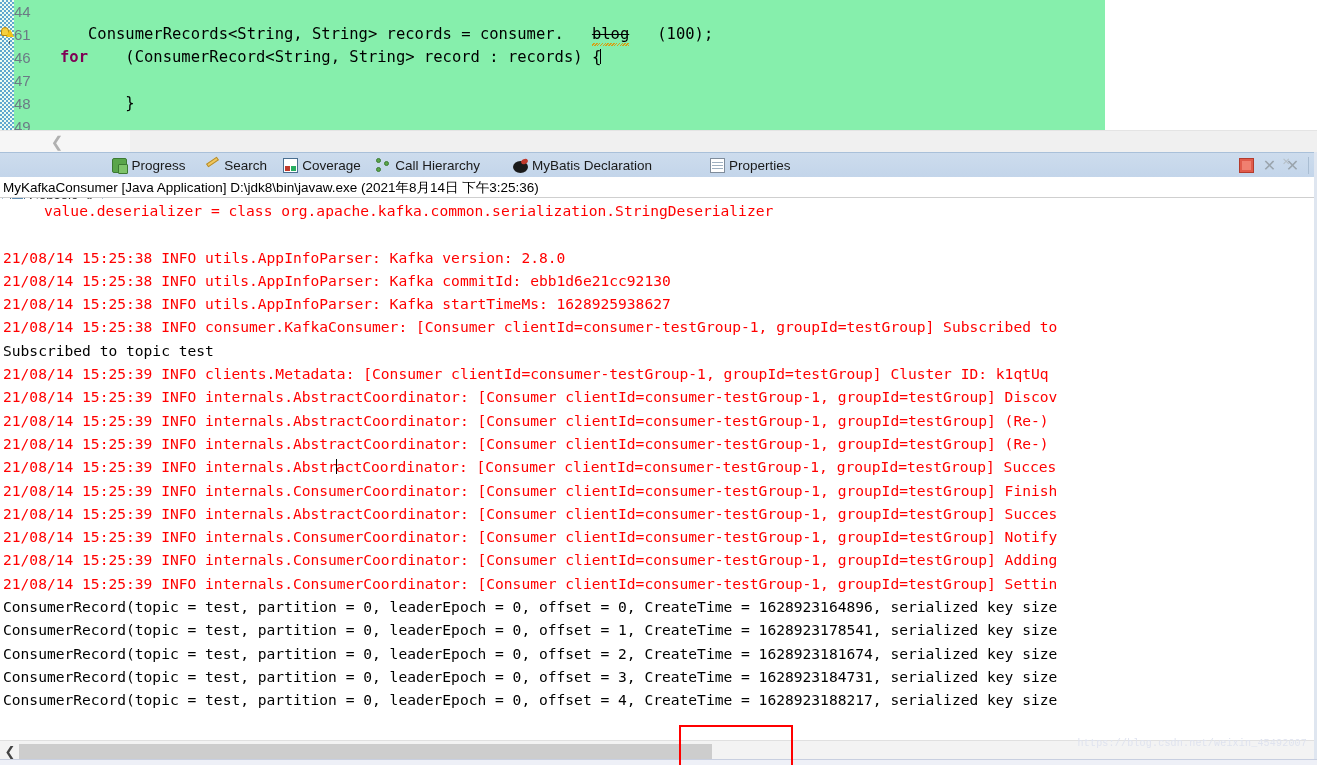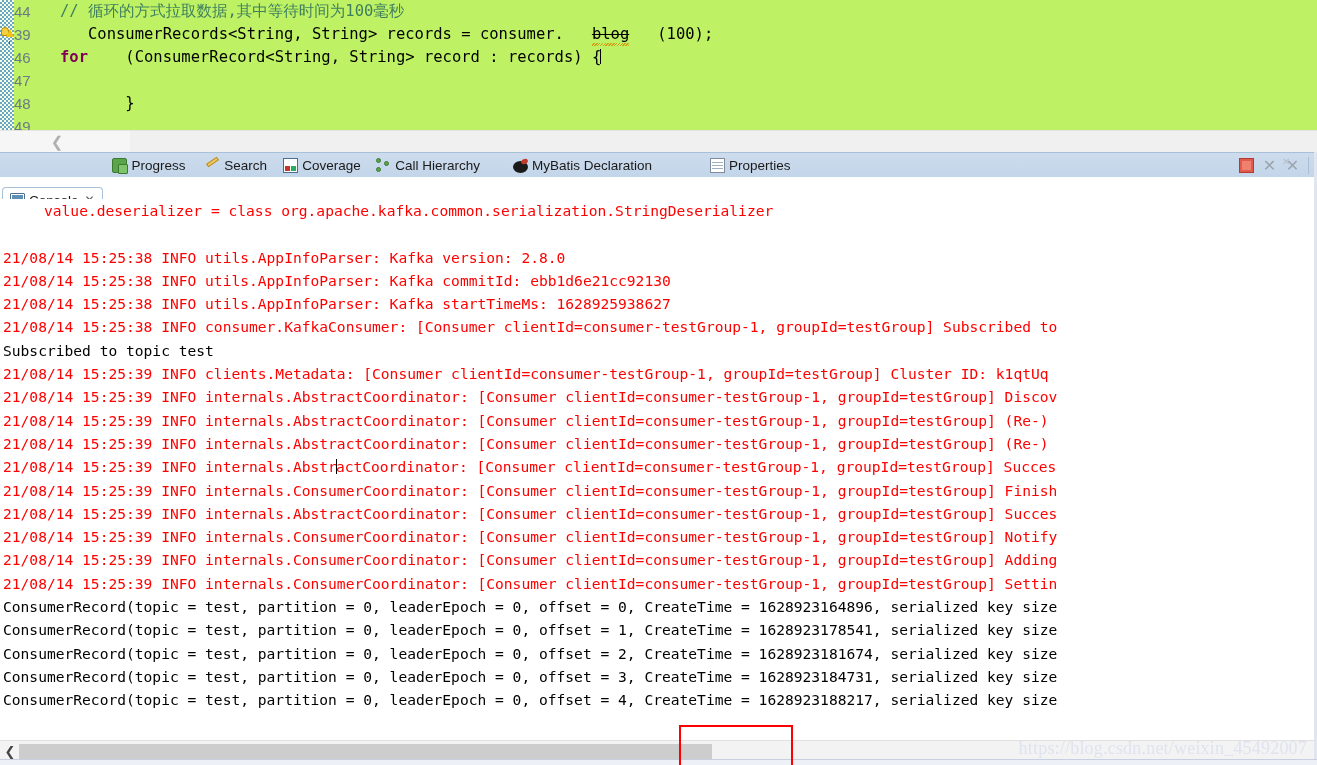--- a/index.html
+++ b/index.html
@@ -7,22 +7,22 @@
     margin: 0; padding: 0;
     width: 1317px; height: 765px;
     background: #ffffff;
     font-family: "Liberation Sans", sans-serif;
     overflow: hidden;
   }
   #app { position: relative; width: 1317px; height: 765px; background:#fff; }
 
   
   .editor {
-    position: absolute; left:0; top:0; width:1317px; height:130px;
-    background:#bef264; overflow:hidden;
+    position: absolute; left:0; top:0; width:1105px; height:130px;
+    background:#86efac; overflow:hidden;
   }
   .editor-gutter {
     position:absolute; left:0; top:0; width:14px; height:130px;
     background-image:
       linear-gradient(45deg, #5b9bd5 25%, transparent 25%, transparent 75%, #5b9bd5 75%),
       linear-gradient(45deg, #5b9bd5 25%, #ffffff 25%, #ffffff 75%, #5b9bd5 75%);
     background-size: 4px 4px;
     background-position: 0 0, 2px 2px;
     opacity:0.85;
   }
@@ -171,43 +171,43 @@
   .console-hscroll .sb-arrow {
     position:absolute; left:3px; top:3px; width:14px; height:16px;
     color:#444; font-size:13px; line-height:16px; text-align:center;
     font-family:"DejaVu Sans", sans-serif;
   }
   .console-hscroll .sb-thumb {
     position:absolute; left:19px; top:3px; width:693px; height:17px;
     background:#cdcdcd;
   }
   .watermark {
-    position:absolute; right:10px; top:738px; font-size:18px;
-    color:#dfe3ef; font-family:Liberation Serif, serif; z-index:8;
+    position:absolute; right:10px; top:738px; font-size:10px;
+    color:#dfe3ef; font-family:Liberation Mono, monospace; z-index:8;
     letter-spacing:0.2px;
   }
   .bottom-edge {
     position:absolute; left:0; top:759px; width:1317px; height:6px;
     background:#eef0f7; border-top:1px solid #c8cfe0;
   }
   .right-edge {
     position:absolute; right:0; top:152px; width:3px; height:613px;
     background:#dfe6f0;
   }
 </style>
 </head>
 <body>
 
 <div id="app">
 
   <div class="editor">
     <div class="editor-gutter"></div>
     <div class="code-lines" id="code-lines">
-        <div class="code-line"><span class="lineno">44</span><span class="code-text"><span class="c-comment">// 循环的方式拉取数据,其中等待时间为100毫秒</span></span></div>
-        <div class="code-line"><span class="warn-marker"><span class="bulb"></span><span class="tri"></span></span><span class="lineno">39</span><span class="code-text"><span class="c-plain">ConsumerRecords&lt;String, String&gt; records = consumer.</span><span class="c-strike c-plain">blog</span><span class="c-plain">(100);</span></span></div>
+        <div class="code-line"><span class="lineno">44</span></div>
+        <div class="code-line"><span class="warn-marker"><span class="bulb"></span><span class="tri"></span></span><span class="lineno">61</span><span class="code-text"><span class="c-plain">ConsumerRecords&lt;String, String&gt; records = consumer.</span><span class="c-strike c-plain">blog</span><span class="c-plain">(100);</span></span></div>
         <div class="code-line"><span class="lineno">46</span><span class="code-text"><span class="c-kw">for</span><span class="c-plain"> (ConsumerRecord&lt;String, String&gt; record : records) {</span><span class="text-caret"></span></span></div>
         <div class="code-line"><span class="lineno">47</span></div>
         <div class="code-line"><span class="lineno">48</span><span class="code-text"><span class="c-plain">    }</span></span></div>
         <div class="code-line"><span class="lineno">49</span><span class="code-text"></span></div>
       </div>
   </div>
 
   <div class="editor-hscroll">
     <div class="strip"></div>
     <div class="left-arrow">❮</div>
@@ -252,20 +252,21 @@
         <div class="tab" style="left: 506.05px;">
           <span class="ticon ico-mybatis"></span>
           <span class="tab-label">MyBatis Declaration</span>
         </div>
         <div class="tab" style="left: 703px; align-items: center;">
           <span class="ticon ico-props"></span>
           <span class="tab-label">Properties</span>
         </div>
       </div>
 
+    <div class="proc-header">MyKafkaConsumer [Java Application] D:\jdk8\bin\javaw.exe (2021年8月14日 下午3:25:36)</div>
 
     <div class="console-out" id="console-out"><div class="ln red indent">value.deserializer = class org.apache.kafka.common.serialization.StringDeserializer</div><div class="ln red"></div><div class="ln red">21/08/14 15:25:38 INFO utils.AppInfoParser: Kafka version: 2.8.0</div><div class="ln red">21/08/14 15:25:38 INFO utils.AppInfoParser: Kafka commitId: ebb1d6e21cc92130</div><div class="ln red">21/08/14 15:25:38 INFO utils.AppInfoParser: Kafka startTimeMs: 1628925938627</div><div class="ln red">21/08/14 15:25:38 INFO consumer.KafkaConsumer: [Consumer clientId=consumer-testGroup-1, groupId=testGroup] Subscribed to</div><div class="ln blk">Subscribed to topic test</div><div class="ln red">21/08/14 15:25:39 INFO clients.Metadata: [Consumer clientId=consumer-testGroup-1, groupId=testGroup] Cluster ID: k1qtUq</div><div class="ln red">21/08/14 15:25:39 INFO internals.AbstractCoordinator: [Consumer clientId=consumer-testGroup-1, groupId=testGroup] Discov</div><div class="ln red">21/08/14 15:25:39 INFO internals.AbstractCoordinator: [Consumer clientId=consumer-testGroup-1, groupId=testGroup] (Re-)</div><div class="ln red">21/08/14 15:25:39 INFO internals.AbstractCoordinator: [Consumer clientId=consumer-testGroup-1, groupId=testGroup] (Re-)</div><div class="ln red">21/08/14 15:25:39 INFO internals.Abstr<span class="text-caret"></span>actCoordinator: [Consumer clientId=consumer-testGroup-1, groupId=testGroup] Succes</div><div class="ln red">21/08/14 15:25:39 INFO internals.ConsumerCoordinator: [Consumer clientId=consumer-testGroup-1, groupId=testGroup] Finish</div><div class="ln red">21/08/14 15:25:39 INFO internals.AbstractCoordinator: [Consumer clientId=consumer-testGroup-1, groupId=testGroup] Succes</div><div class="ln red">21/08/14 15:25:39 INFO internals.ConsumerCoordinator: [Consumer clientId=consumer-testGroup-1, groupId=testGroup] Notify</div><div class="ln red">21/08/14 15:25:39 INFO internals.ConsumerCoordinator: [Consumer clientId=consumer-testGroup-1, groupId=testGroup] Adding</div><div class="ln red">21/08/14 15:25:39 INFO internals.ConsumerCoordinator: [Consumer clientId=consumer-testGroup-1, groupId=testGroup] Settin</div><div class="ln blk">ConsumerRecord(topic = test, partition = 0, leaderEpoch = 0, offset = 0, CreateTime = 1628923164896, serialized key size</div><div class="ln blk">ConsumerRecord(topic = test, partition = 0, leaderEpoch = 0, offset = 1, CreateTime = 1628923178541, serialized key size</div><div class="ln blk">ConsumerRecord(topic = test, partition = 0, leaderEpoch = 0, offset = 2, CreateTime = 1628923181674, serialized key size</div><div class="ln blk">ConsumerRecord(topic = test, partition = 0, leaderEpoch = 0, offset = 3, CreateTime = 1628923184731, serialized key size</div><div class="ln blk">ConsumerRecord(topic = test, partition = 0, leaderEpoch = 0, offset = 4, CreateTime = 1628923188217, serialized key size</div></div>
 
     <div class="annot-box"></div>
 
     <div class="console-hscroll">
       <div class="sb-arrow">❮</div>
       <div class="sb-thumb"></div>
     </div>
   </div>

